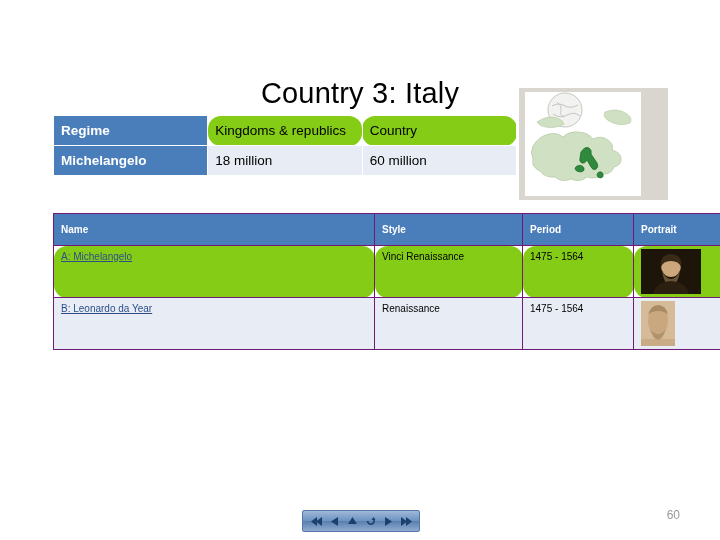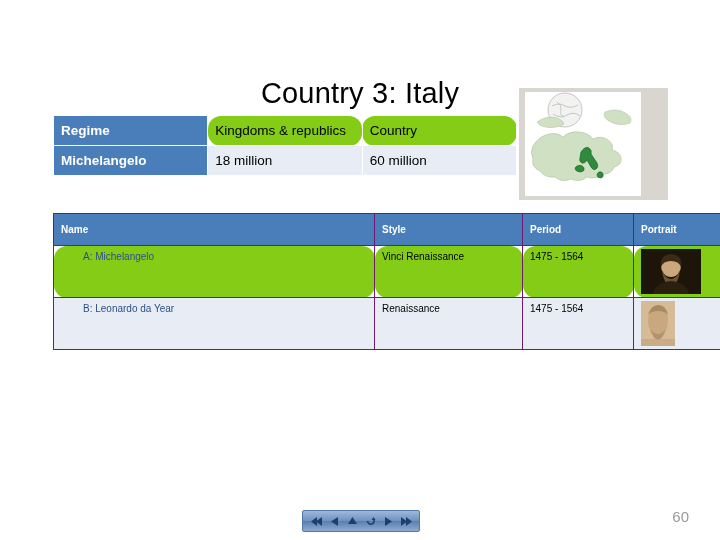--- a/index.html
+++ b/index.html
@@ -119,22 +119,22 @@
   .pc-name { width: 306px; }
   .pc-style { width: 133px; margin-left: 17px; }
   .pc-period { width: 96px; }
   .pc-portrait { width: 90px; }
 
   .painters-table tbody td {
     height: 38px;
   }
   .link {
     color: #2c4f8a;
+    text-decoration: underline;
     cursor: pointer;
-    margin-left: 22px;
   }
 
   .portrait-cell {
     padding: 3px 7px !important;
   }
   .portrait {
     width: 60px;
     height: 45px;
     display: block;
   }
@@ -167,23 +167,23 @@
     justify-content: center;
     color: #1c3f6e;
     font-size: 11px;
     line-height: 1;
   }
   .nav-btn svg { display: block; }
 
   
   .page-num {
     position: absolute;
-    right: 31px;
+    right: 40px;
     top: 508px;
-    font-size: 15px;
+    font-size: 12px;
     color: #9a9a9a;
   }
 </style>
 </head>
 <body>
 
 <div class="slide-title">Country 3: Italy</div>
 
 <table class="facts-table">
   <tbody>

